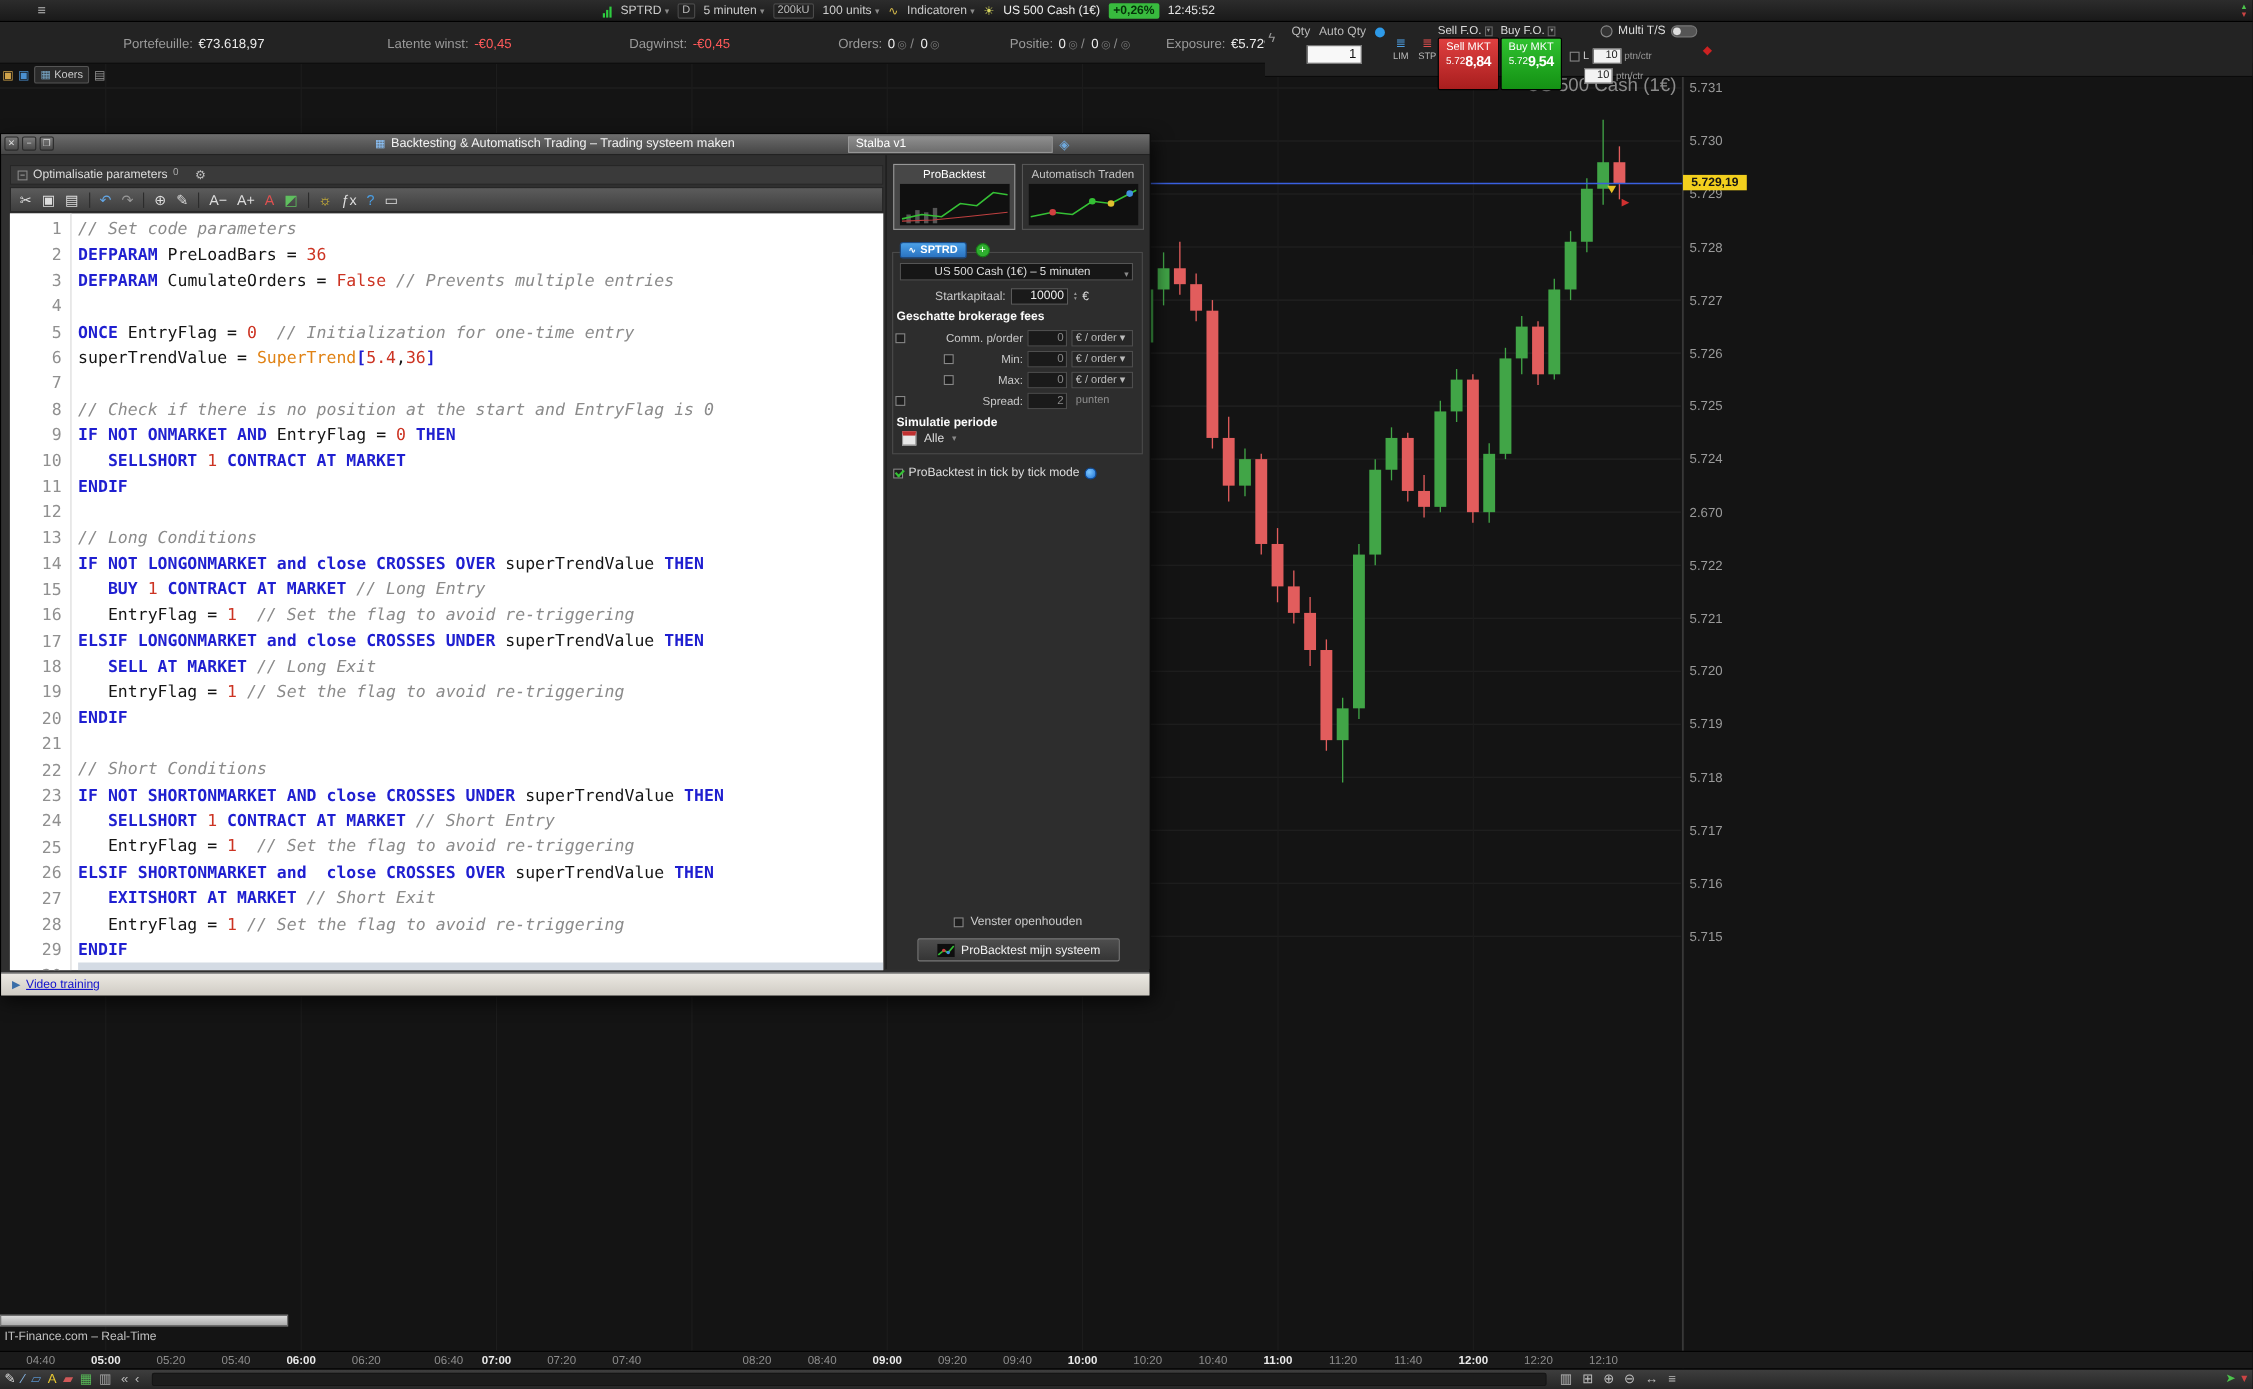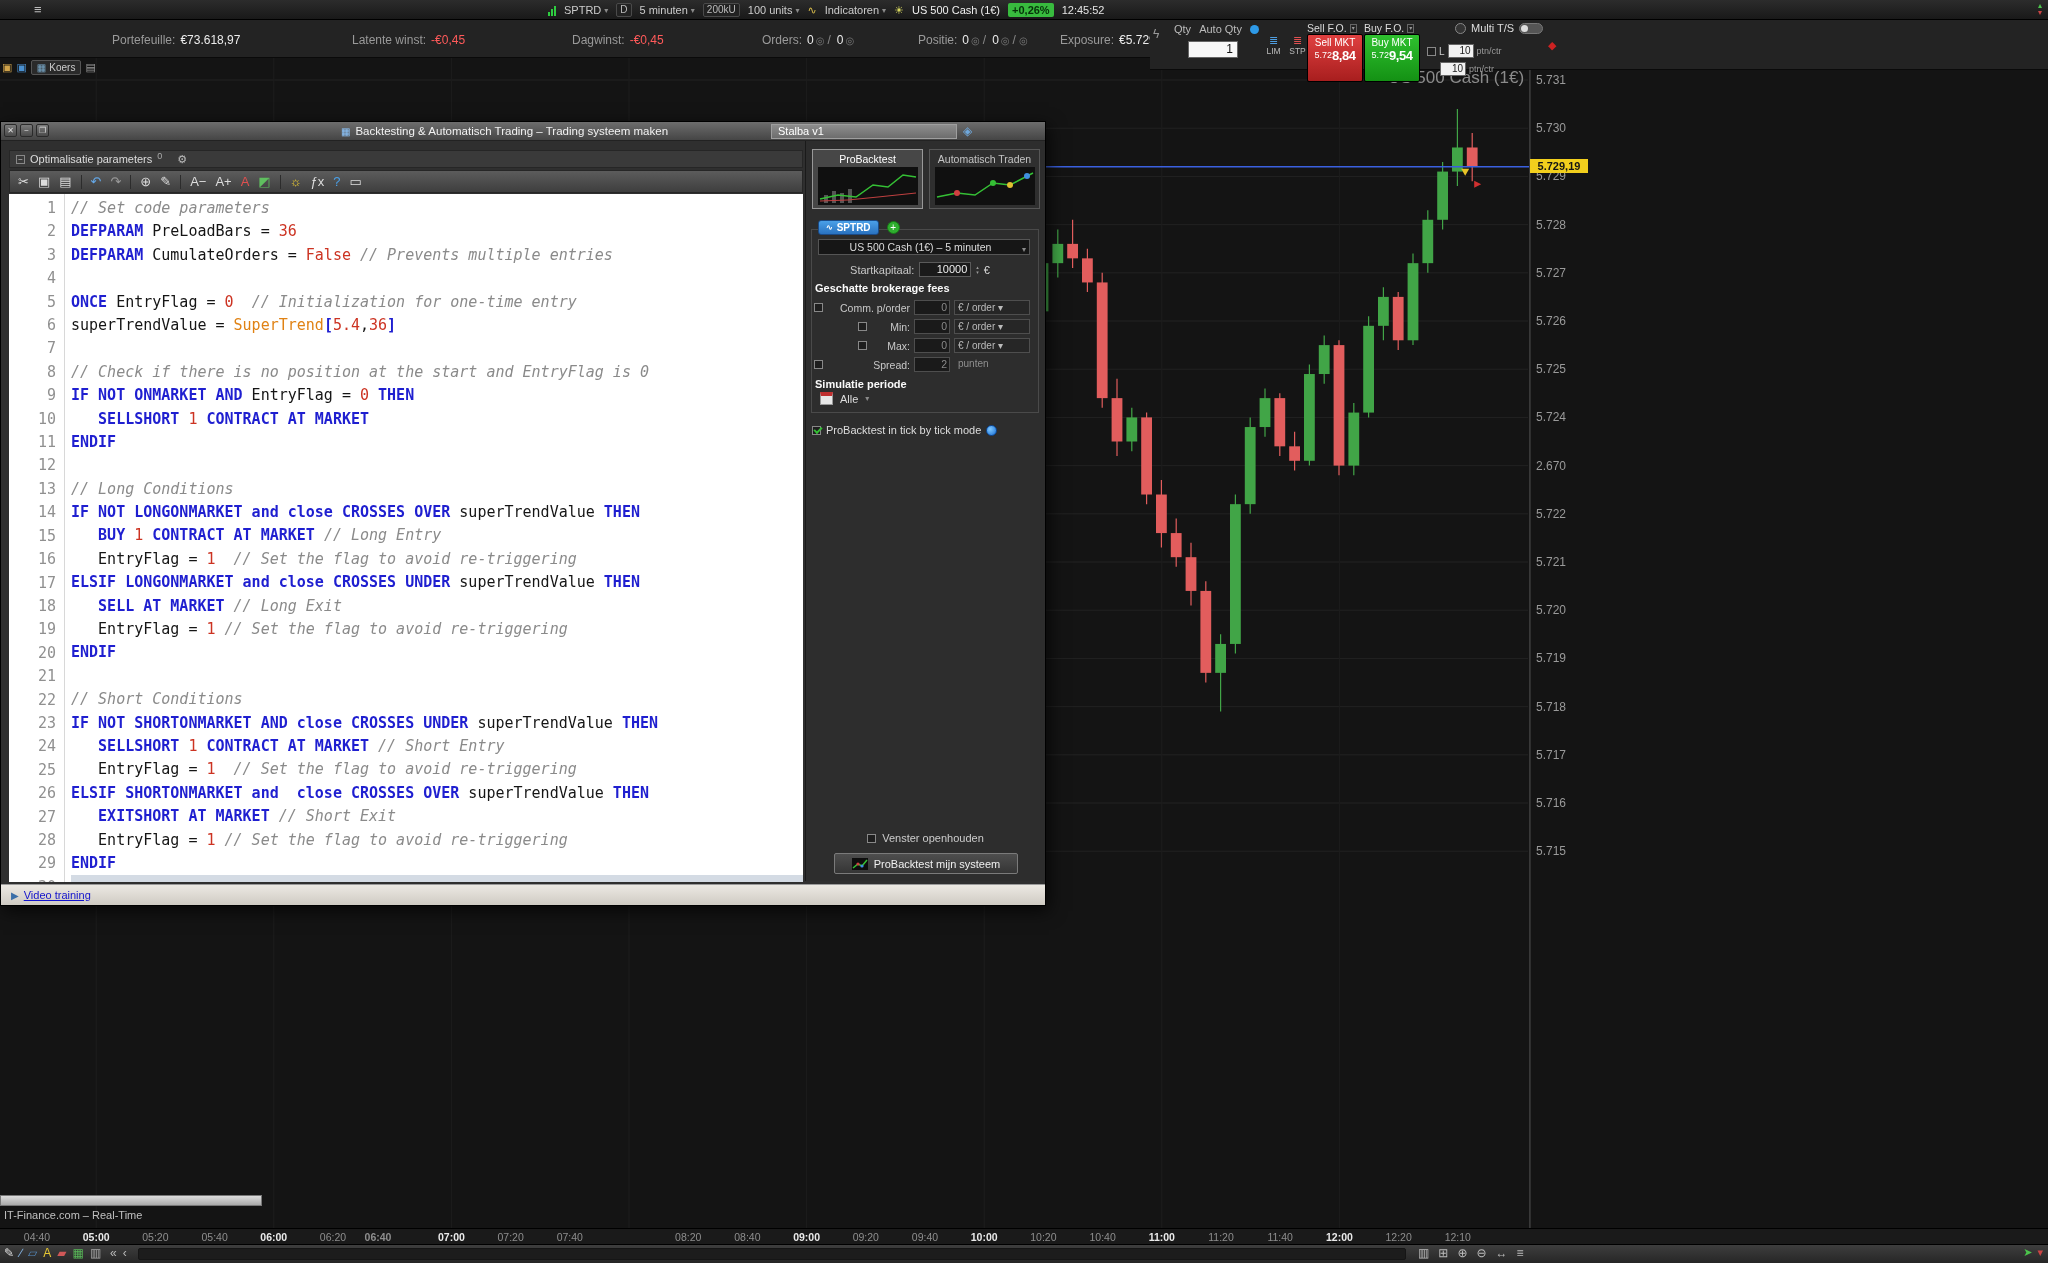--- a/index.html
+++ b/index.html
@@ -144,21 +144,21 @@
   .section-title{position:absolute;left:9px;font-weight:bold;color:#fafafa;font-size:11px}
   .fee-rows{position:absolute;left:8px;top:157px;width:216px}
   .fee-row{display:flex;align-items:center;height:19px;gap:4px}
   .cbx{width:9px;height:9px;border:1px solid #888;background:#1e1e1e;display:inline-block;flex:none}
   .cbx.checked::after{content:"";display:block;width:6px;height:3px;border-left:2px solid #35c035;
                       border-bottom:2px solid #35c035;transform:rotate(-45deg);margin:0 0 0 1px}
   .cbx.ind{margin-left:44px}
   .fee-label{flex:1;text-align:right;color:#c8c8c8;font-size:10.5px}
   .fee-value{width:36px;background:#1a1a1a;border:1px solid #4e4e4e;color:#8a8a8a;text-align:right;
              padding:0 2px;height:15px;line-height:13px;font-size:10.5px}
-  .fee-unit{width:76px;font-size:10px;color:#bbb;height:15px;line-height:13px}
+  .fee-unit{width:56px;font-size:10px;color:#bbb;height:15px;line-height:13px}
   .fee-unit.dd{background:#262626;border:1px solid #4e4e4e;padding:0 3px}
   .fee-unit.plain{color:#8f8f8f;padding-left:4px;border:0;background:none}
   .cal{width:13px;height:13px;background:#e8e8e8;border:1px solid #999;border-top:4px solid #c03030;display:inline-block}
   .period-row{position:absolute;left:14px;top:251px;display:flex;align-items:center;gap:7px}
   .tick-row{position:absolute;left:6px;top:283px;display:flex;align-items:center;gap:5px}
   .globe{width:11px;height:11px;border-radius:50%;border:1px solid #0c4a9a;display:inline-block;
          background:radial-gradient(circle at 35% 35%,#7ec8ff,#1a6fd4)}
   .keep-row{position:absolute;left:0;top:691px;width:100%;display:flex;justify-content:center;gap:6px;align-items:center;color:#ccc}
   .run-btn{position:absolute;left:28px;top:712px;width:184px;height:21px;background:linear-gradient(#4e4e4e,#353535);
            border:1px solid #7a7a7a;border-radius:2px;color:#f0f0f0;display:flex;align-items:center;
@@ -616,21 +616,21 @@
 
   <div class="strip"></div>
   <div class="feed">IT-Finance.com – Real-Time</div>
   <div class="time-axis">
       <div class="tl" style="left: 20px;">04:40</div>
       <div class="tl hour" style="left: 79.2px;">05:00</div>
       <div class="tl" style="left: 138.4px;">05:20</div>
       <div class="tl" style="left: 197.6px;">05:40</div>
       <div class="tl hour" style="left: 256.8px;">06:00</div>
       <div class="tl" style="left: 316px;">06:20</div>
-      <div class="tl" style="left: 361px; font-weight: bold;">06:40</div>
+      <div class="tl" style="left: 391px;">06:40</div>
       <div class="tl hour" style="left: 434.4px;">07:00</div>
       <div class="tl" style="left: 493.6px;">07:20</div>
       <div class="tl" style="left: 552.8px;">07:40</div>
       <div class="tl hour" style="left: 612px; margin-top: 48px;">08:00</div>
       <div class="tl" style="left: 671.2px;">08:20</div>
       <div class="tl" style="left: 730.4px;">08:40</div>
       <div class="tl hour" style="left: 789.6px;">09:00</div>
       <div class="tl" style="left: 848.8px;">09:20</div>
       <div class="tl" style="left: 908px;">09:40</div>
       <div class="tl hour" style="left: 967.2px;">10:00</div>

